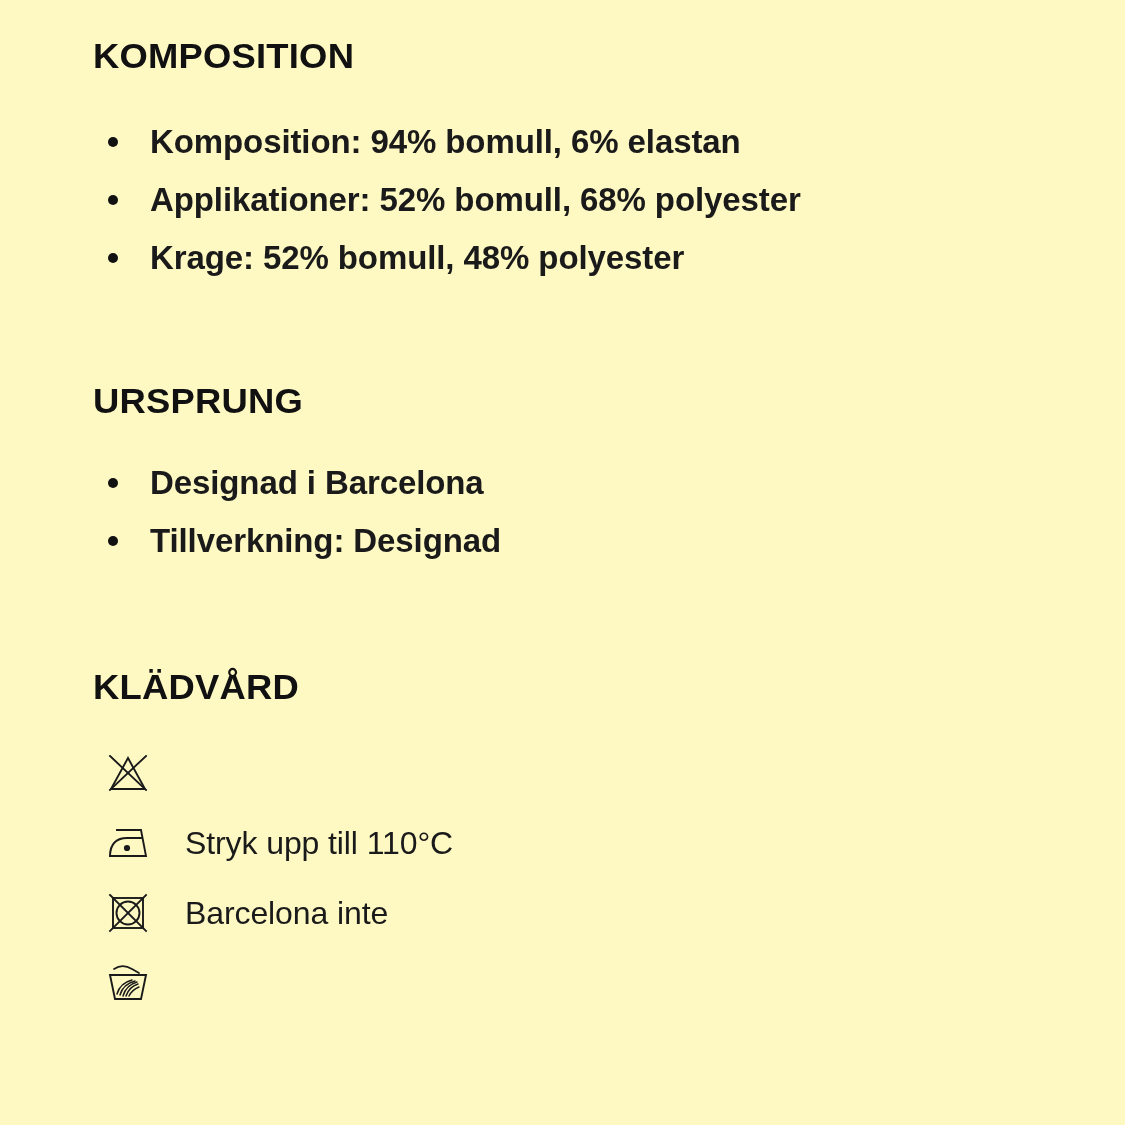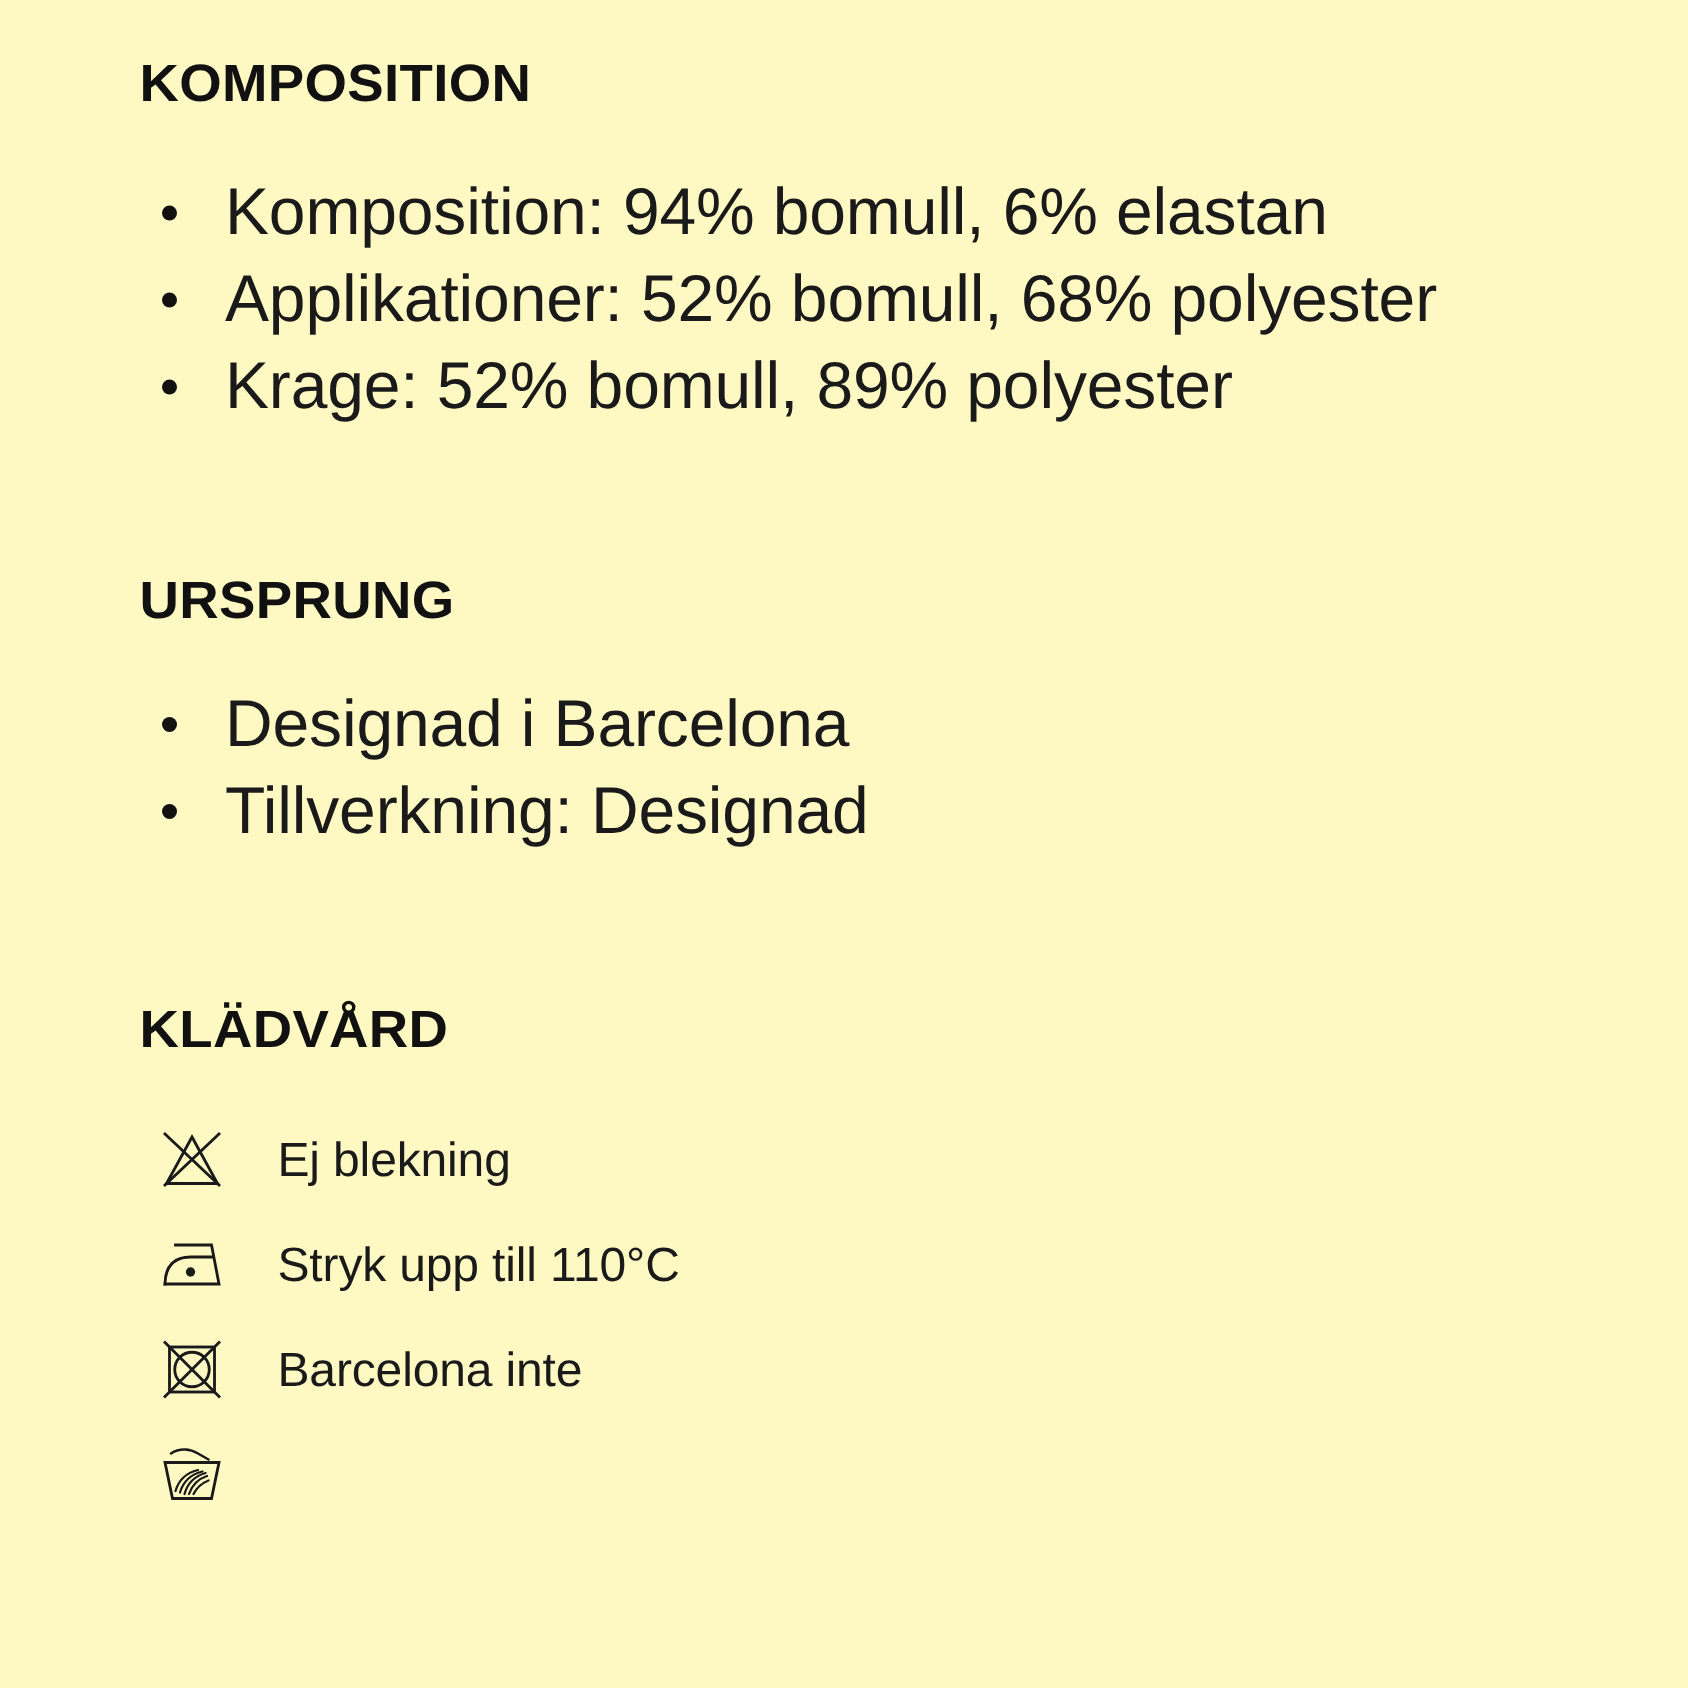--- a/index.html
+++ b/index.html
@@ -46,23 +46,23 @@
   
   .bullet-list {
     list-style: none;
     margin: 0;
     padding: 0;
   }
   .bullet-item {
     position: relative;
     display: block;
     padding-left: 57px;
-    font-size: 44px;
+    font-size: 33px;
     line-height: 58px;
-    font-weight: 400;
+    font-weight: 700;
     color: #1a1a1a;
     letter-spacing: -0.1px;
     white-space: nowrap;
   }
   .bullet-item::before {
     content: "";
     position: absolute;
     left: 15px;
     top: 50%;
     width: 10px;
@@ -120,21 +120,21 @@
 <body>
 
 <div class="page">
 
   <section class="section sec-komposition">
     <h2 class="section-title">KOMPOSITION</h2>
 
     <ul class="bullet-list">
       <li class="bullet-item">Komposition: 94% bomull, 6% elastan</li>
       <li class="bullet-item">Applikationer: 52% bomull, 68% polyester</li>
-      <li class="bullet-item">Krage: 52% bomull, 89% polyester</li>
+      <li class="bullet-item">Krage: 52% bomull, 48% polyester</li>
     </ul>
   </section>
 
   <section class="section sec-ursprung">
     <h2 class="section-title">URSPRUNG</h2>
 
     <ul class="bullet-list">
       <li class="bullet-item">Designad i Barcelona</li>
       <li class="bullet-item">Tillverkning: Designad</li>
     </ul>
@@ -146,21 +146,20 @@
     <ul class="care-list">
 
       <li class="care-row">
         <span class="care-icon">
           <svg width="46" height="44" viewBox="0 0 46 44" fill="none" stroke="#1a1a1a" stroke-width="1.9" stroke-linecap="square">
             <path d="M23 7 L40 38 L6 38 Z"></path>
             <line x1="5" y1="5" x2="41" y2="39"></line>
             <line x1="41" y1="5" x2="5" y2="39"></line>
           </svg>
         </span>
-        <span class="care-label">Ej blekning</span>
       </li>
 
       <li class="care-row">
         <span class="care-icon">
           <svg width="46" height="44" viewBox="0 0 46 44" fill="none" stroke="#1a1a1a" stroke-width="1.9" stroke-linejoin="miter" stroke-linecap="square">
             <path d="M5 35 L41 35 L36 9 L12 9"></path>
             <path d="M5 35 C5 22 12 17 22 17 L36 17"></path>
             <circle cx="22" cy="27" r="3.1" fill="#1a1a1a" stroke="none"></circle>
           </svg>
         </span>

